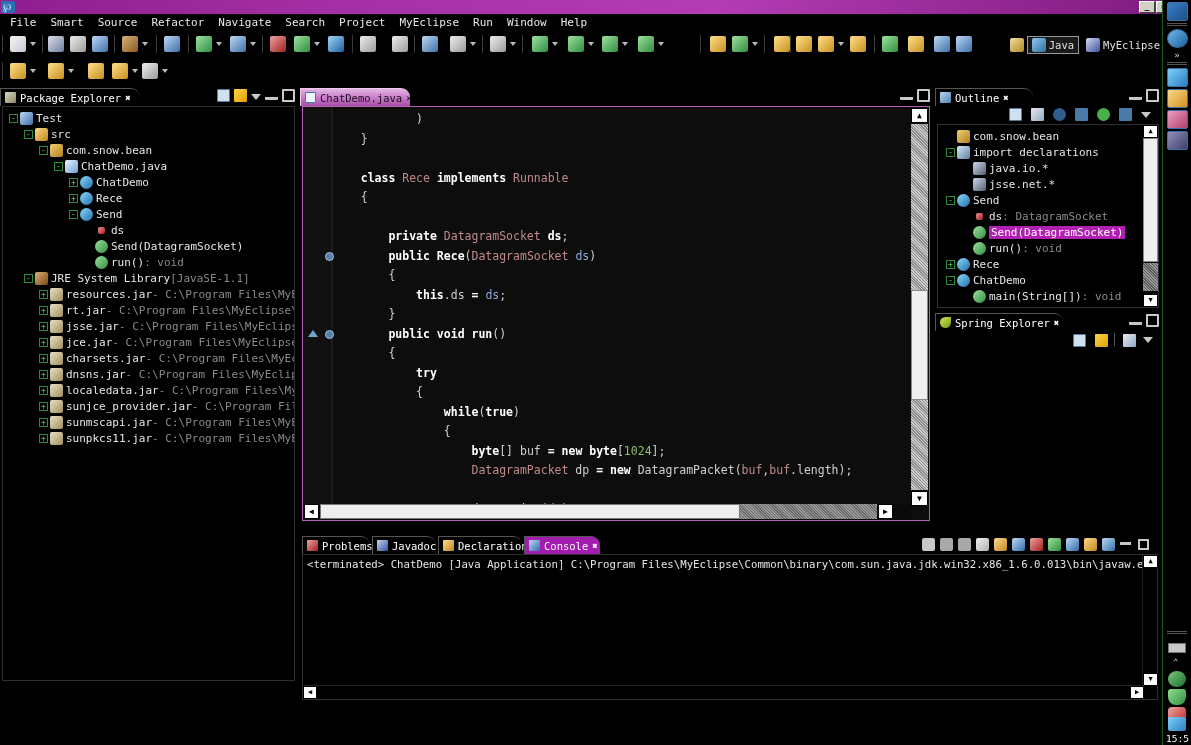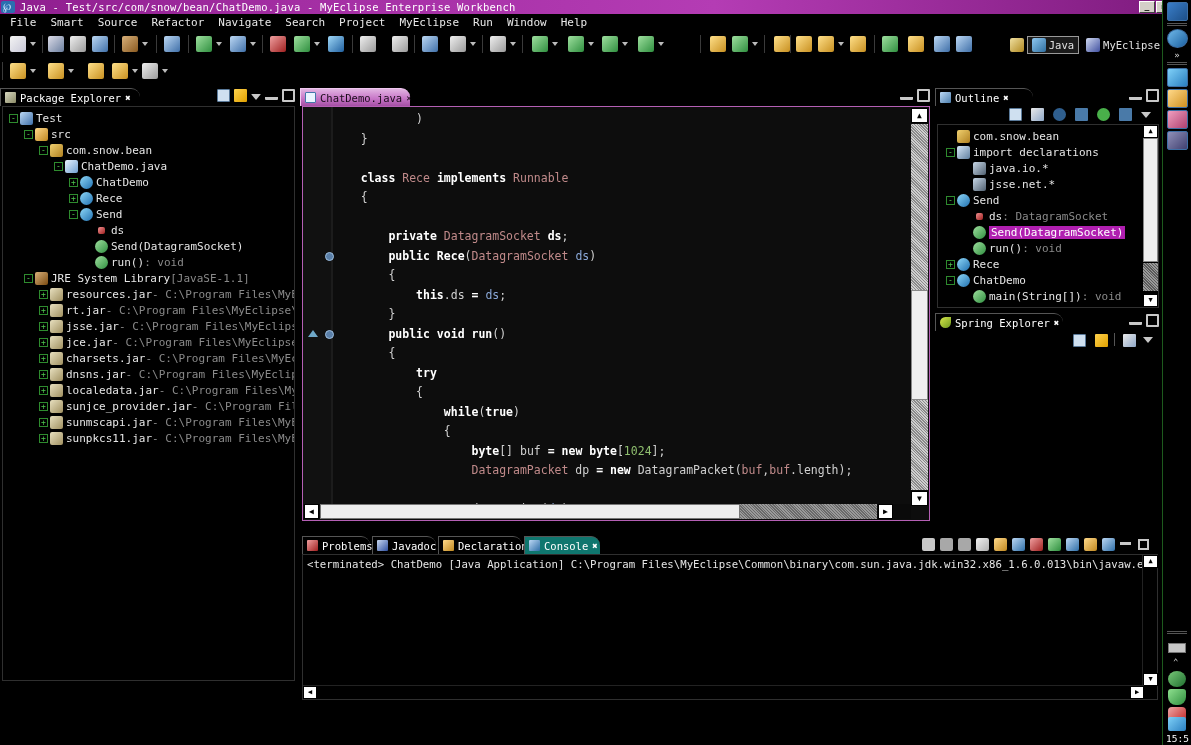--- a/index.html
+++ b/index.html
@@ -129,21 +129,20 @@
   .tbk-time { position:absolute; bottom:1px; left:0; width:29px; text-align:center;
      color:#fff; font-size:9.5px; font-family:"DejaVu Sans Mono", monospace;}
 </style>
 </head>
 <body>
 
 <div id="app">
 
   <div class="titlebar">
     <div class="tb-icon"></div>
-    <div class="tb-title">Java - Test/src/com/snow/bean/ChatDemo.java - MyEclipse Enterprise Workbench</div>
     <div class="tb-btns">
       <div class="tb-btn">_</div>
       <div class="tb-btn">❐</div>
       <div class="tb-btn">✕</div>
     </div>
   </div>
 
   <div class="menubar" id="menubar">
       <div class="menu-item">File</div>
       <div class="menu-item">Smart</div>
@@ -607,21 +606,21 @@
           <span>Problems</span>
         </div>
         <div class="ptab dark" style="left: 72px; width: 64px;">
           <span class="pview-icon" style="background: linear-gradient(135deg, rgb(200, 216, 240), rgb(48, 80, 160));"></span>
           <span>Javadoc</span>
         </div>
         <div class="ptab dark" style="left: 138px; width: 84px;">
           <span class="pview-icon" style="background: linear-gradient(135deg, rgb(255, 217, 138), rgb(192, 136, 32));"></span>
           <span>Declaration</span>
         </div>
-        <div class="ptab dark" style="left: 224px; width: 76px; background: #0f766e; justify-content: space-between;">
+        <div class="ptab dark" style="left: 224px; width: 76px; background: #a21caf; justify-content: space-between;">
           <span class="pview-icon" style="background: linear-gradient(135deg, rgb(188, 216, 244), rgb(47, 111, 168));"></span>
           <span>Console</span>
           <span class="ptab-x">✖</span>
         </div>
       </div>
     <div style="position: absolute; right: 4px; top: 1px; height: 16px; width: 234px;" id="btools">
         <span style="position: absolute; top: 1px; left: 0px; width: 13px; height: 13px; border-radius: 2px; background: rgb(200, 200, 200);"></span>
         <span style="position: absolute; top: 1px; left: 18px; width: 13px; height: 13px; border-radius: 2px; background: rgb(168, 168, 168);"></span>
         <span style="position: absolute; top: 1px; left: 36px; width: 13px; height: 13px; border-radius: 2px; background: rgb(168, 168, 168);"></span>
         <span style="position: absolute; top: 1px; left: 54px; width: 13px; height: 13px; border-radius: 2px; background: linear-gradient(135deg, rgb(240, 240, 240), rgb(176, 176, 176));"></span>

